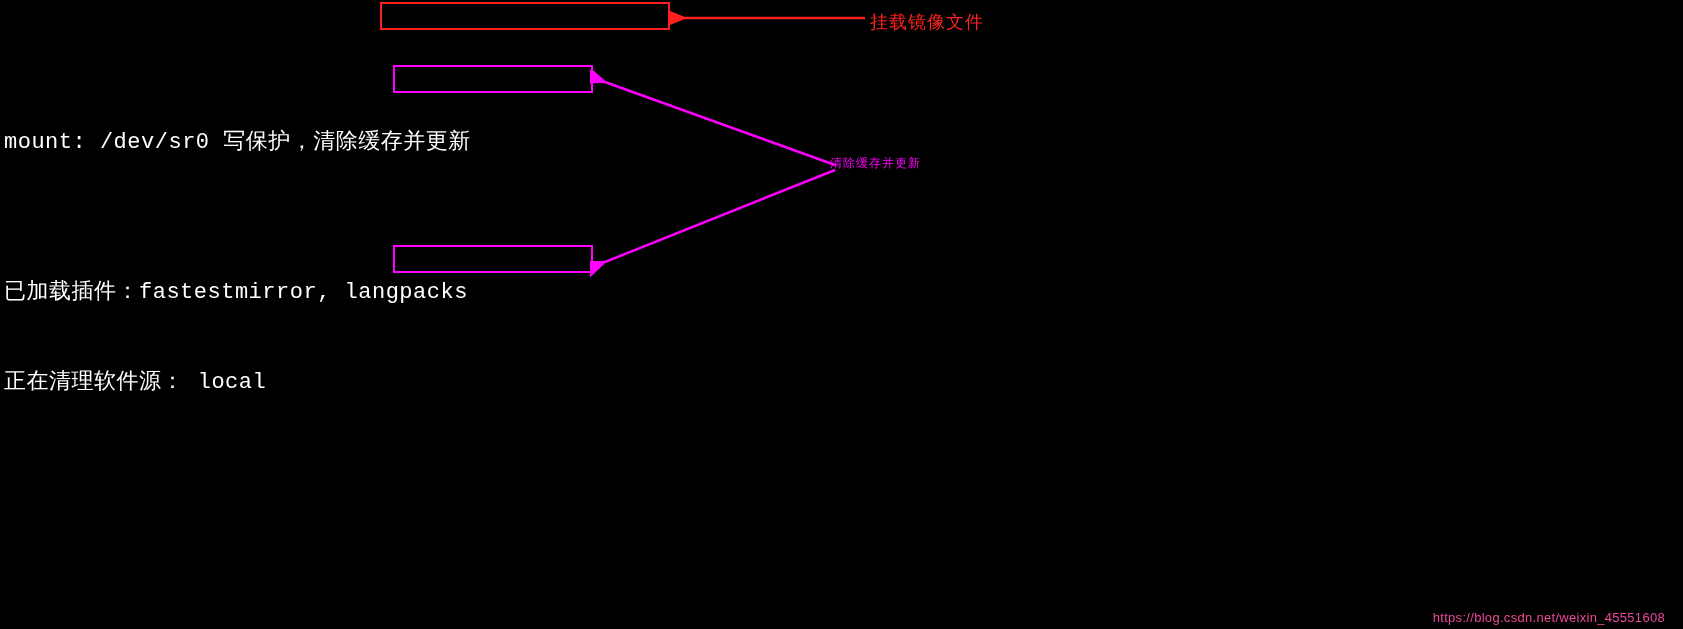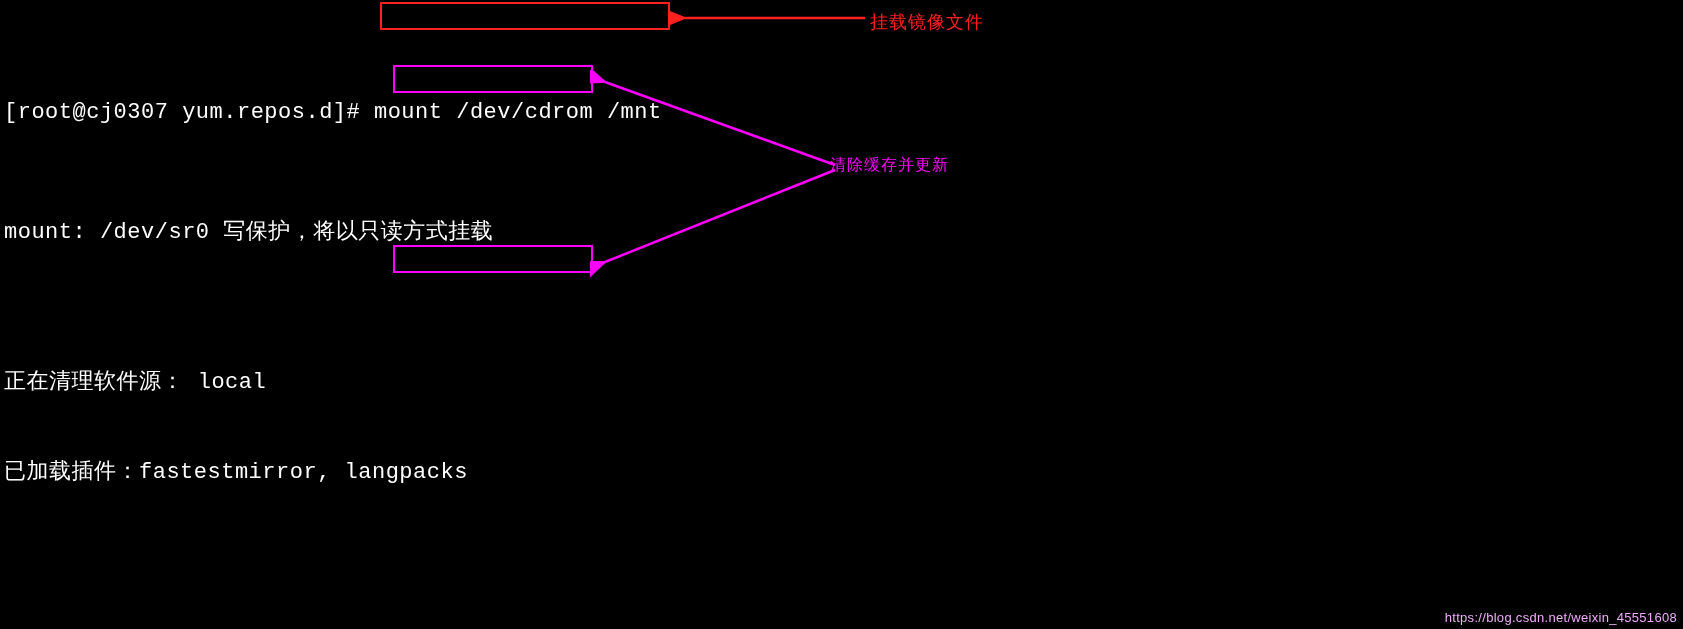--- a/index.html
+++ b/index.html
@@ -34,54 +34,53 @@
     .annotation-red {
       position: absolute;
       color: #ff2020;
       font-size: 18px;
       font-family: Liberation Sans, sans-serif;
       letter-spacing: 1px;
     }
     .annotation-magenta {
       position: absolute;
       color: #ff00ff;
-      font-size: 16px;
+      font-size: 12px;
       font-family: Liberation Mono, monospace;
       letter-spacing: 1px;
     }
     .arrow-red {
       position: absolute;
       pointer-events: none;
     }
     .arrow-magenta {
       position: absolute;
       pointer-events: none;
     }
     .watermark {
       position: absolute;
-      right: 6px;
+      right: 18px;
       bottom: 4px;
-      color: #f0abfc;
+      color: #ec4899;
       font-size: 13px;
       font-family: Arial, sans-serif;
       letter-spacing: 0.3px;
     }
   </style>
 </head>
 <body>
 
 <div class="term">
 
-  <div class="line"><span>[root@cj0307 yum.repos.d]</span><span>#</span><span> mount /dev/cdrom /mnt</span></div>
 
-  <div class="line">mount: /dev/sr0 写保护，将以只读方式挂载</div>
+  <div class="line">mount: /dev/sr0 写保护，清除缓存并更新</div>
 
 
+  <div class="line">已加载插件：fastestmirror, langpacks</div>
   <div class="line">正在清理软件源： local</div>
-  <div class="line">已加载插件：fastestmirror, langpacks</div>
   
   
   
 
   
 
   
 
   
   

